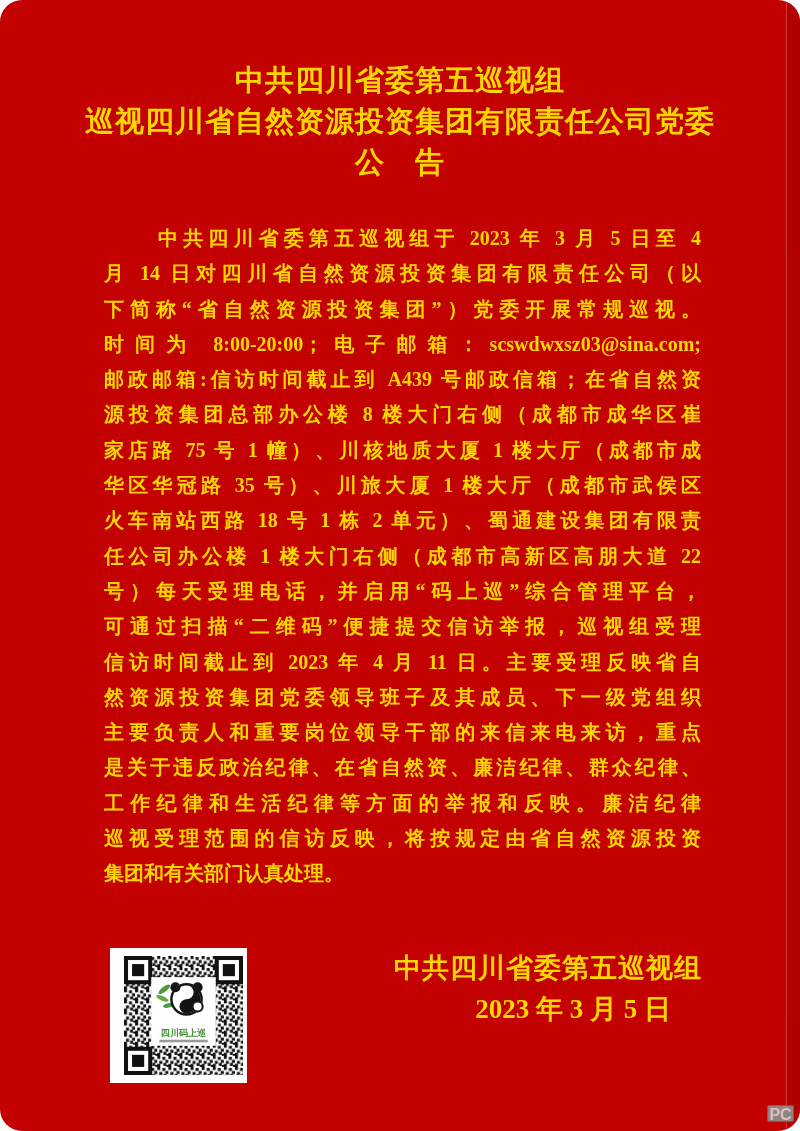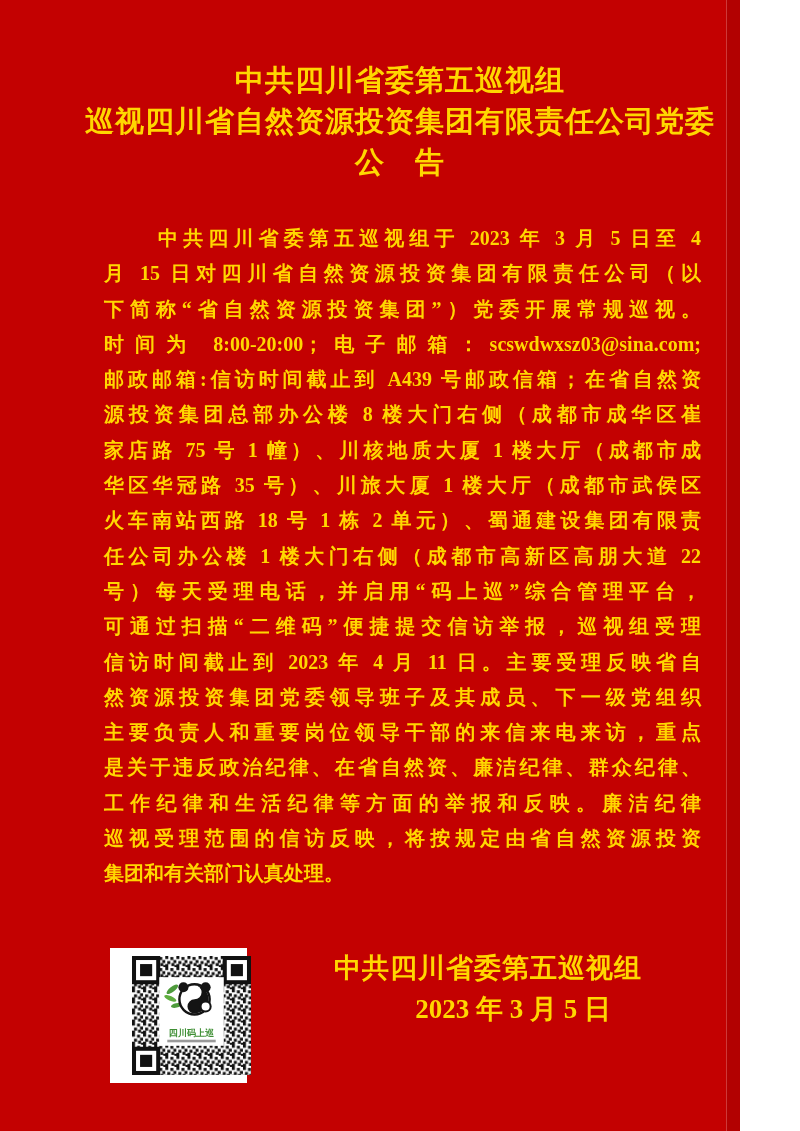--- a/index.html
+++ b/index.html
@@ -10,24 +10,25 @@
   }
   html,body{margin:0;padding:0;}
   body{
     width:800px;height:1131px;
     background:#fff;
     font-family:"Liberation Serif","DejaVu Serif",serif;
     overflow:hidden;
   }
   .page{
     position:relative;
-    width:740px;height:1131px;
+    width:800px;height:1131px;
     background:var(--bg);
     color:var(--ink);
     overflow:hidden;
+    border-radius:22px;
   }
   
   .right-edge{
     position:absolute;top:0;right:0;bottom:0;width:13px;
     background:var(--edge);
     border-left:1px solid #cf4343;
     opacity:.85;
   }
   .title{
     position:absolute;top:60px;left:0;width:800px;
@@ -56,21 +57,21 @@
     font-size:27px;font-weight:700;
     line-height:41px;
     letter-spacing:1px;
   }
   .signature .date{padding-right:31px;letter-spacing:0;}
   .qr-box{
     position:absolute;left:110px;top:948px;
     width:137px;height:135px;
     background:#ffffff;
     box-sizing:border-box;
-    padding:8px 22px;
+    padding:8px 14px;
   }
   .qr-box svg{display:block;width:119px;height:119px;}
   .watermark{
     position:absolute;left:767px;top:1105px;
     width:27px;height:17px;
     background:#8f8f8f;
     border:1px solid #6a6a6a;
     border-radius:2px;
     color:#d8d8d8;
     font-family:"Liberation Sans","DejaVu Sans",sans-serif;
@@ -88,21 +89,21 @@
   <div class="right-edge"></div>
 
   <div class="title">
     <div>中共四川省委第五巡视组</div>
     <div>巡视四川省自然资源投资集团有限责任公司党委</div>
     <div>公　告</div>
   </div>
 
   <div class="body-text">
     <div class="line indent">中共四川省委第五巡视组于 2023 年 3 月 5 日至 4</div>
-    <div class="line">月 15 日对四川省自然资源投资集团有限责任公司（以</div>
+    <div class="line">月 14 日对四川省自然资源投资集团有限责任公司（以</div>
     <div class="line">下简称“省自然资源投资集团”）党委开展常规巡视。</div>
     <div class="line">时间为 8:00-20:00；电子邮箱：scswdwxsz03@sina.com;</div>
     <div class="line">邮政邮箱:信访时间截止到 A439 号邮政信箱；在省自然资</div>
     <div class="line">源投资集团总部办公楼 8 楼大门右侧（成都市成华区崔</div>
     <div class="line">家店路 75 号 1 幢）、川核地质大厦 1 楼大厅（成都市成</div>
     <div class="line">华区华冠路 35 号）、川旅大厦 1 楼大厅（成都市武侯区</div>
     <div class="line">火车南站西路 18 号 1 栋 2 单元）、蜀通建设集团有限责</div>
     <div class="line">任公司办公楼 1 楼大门右侧（成都市高新区高朋大道 22</div>
     <div class="line">号）每天受理电话，并启用“码上巡”综合管理平台，</div>
     <div class="line">可通过扫描“二维码”便捷提交信访举报，巡视组受理</div>

